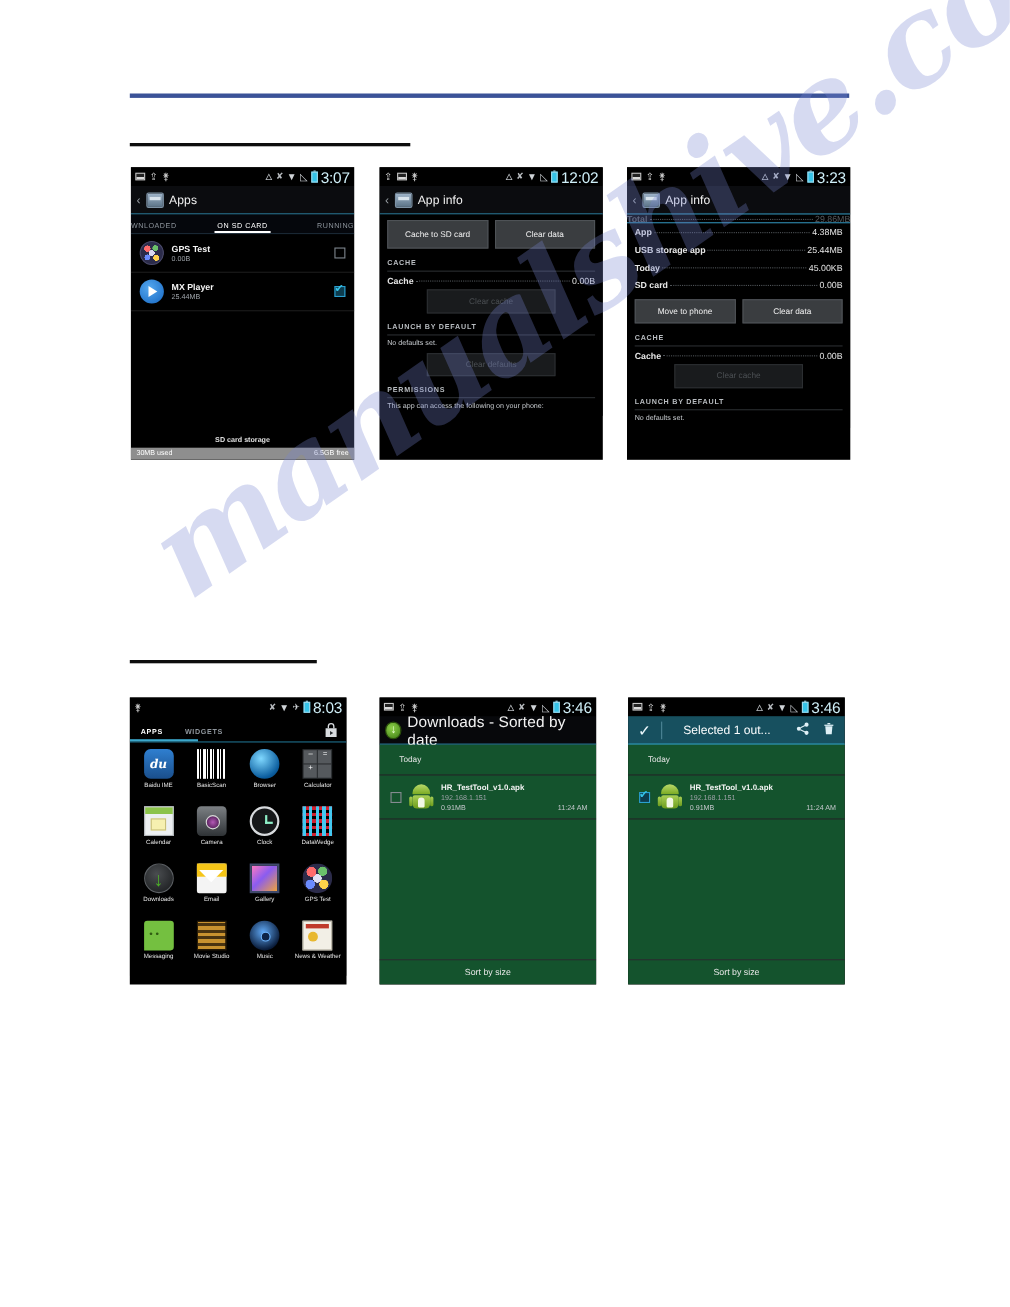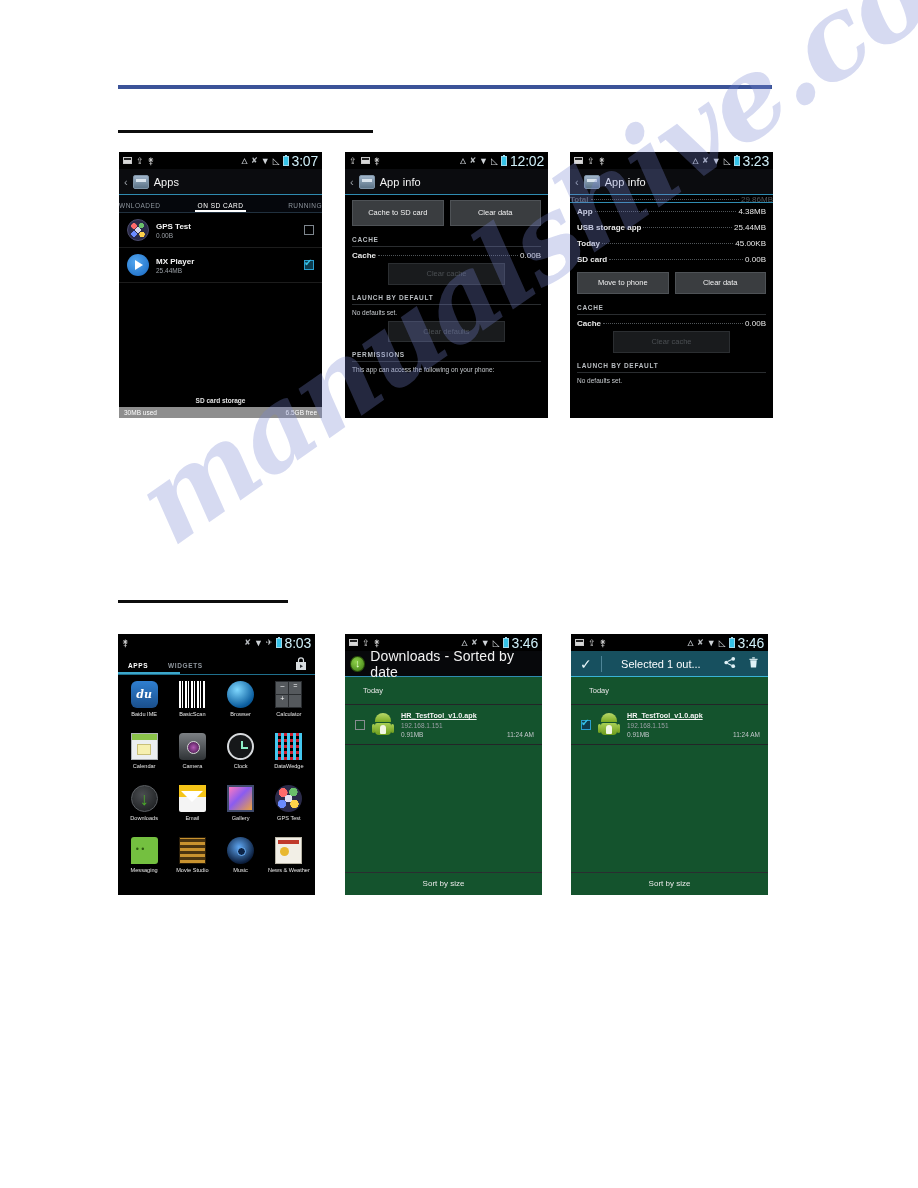--- a/index.html
+++ b/index.html
@@ -368,21 +368,21 @@
     content:""; position:absolute; left:5px; top:2px; width:6px; height:9px;
     background:#f2f7e4; border-radius:3px 3px 1px 1px;
   }
   .droid-arm-l, .droid-arm-r {
     position:absolute; top:11px; width:3px; height:9px; border-radius:2px;
     background: linear-gradient(#a8cf55,#6d9c1c);
   }
   .droid-arm-l { left:0; }
   .droid-arm-r { right:0; }
   .dl-meta { flex: 1; min-width: 0; }
-  .dl-fn { font-size: 7.2px; font-weight: bold; color: #f4f4f4; text-decoration: underline; }
+  .dl-fn { font-size: 7.2px; font-weight: bold; color: #f4f4f4; }
   .dl-ip { font-size: 6.5px; color: #9ba0a6; margin-top: 2px; }
   .dl-line3 { display:flex; justify-content:space-between; font-size:6.5px; color:#c2c6ca; margin-top:2px; }
   .dl-sort {
     position: absolute; left: 0; right: 0; bottom: 0;
     text-align: center; font-size: 8px; color: #e8e8e8;
     padding: 6px 0 7px;
     border-top: 1px solid #2a2d30;
   }
 </style>
 </head>

